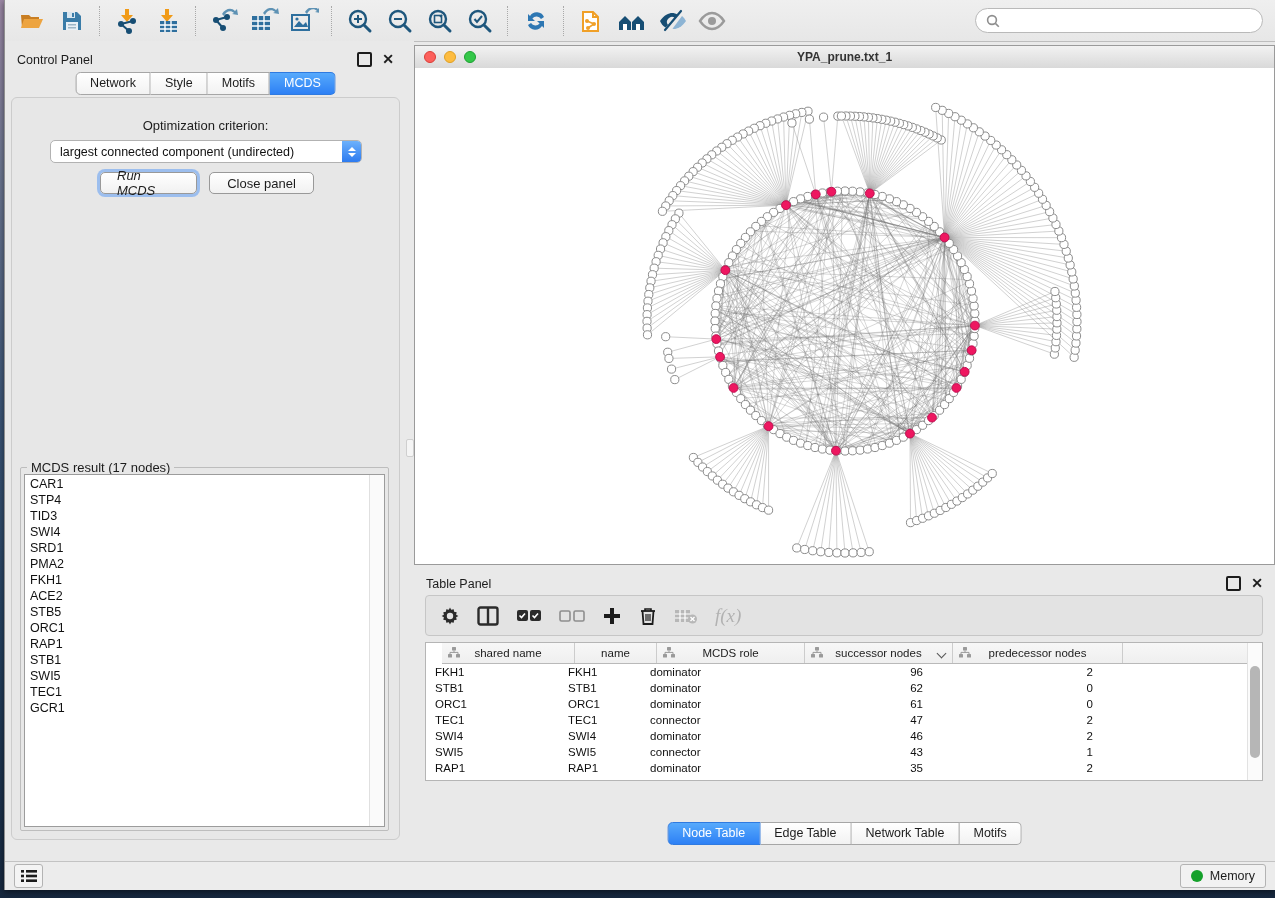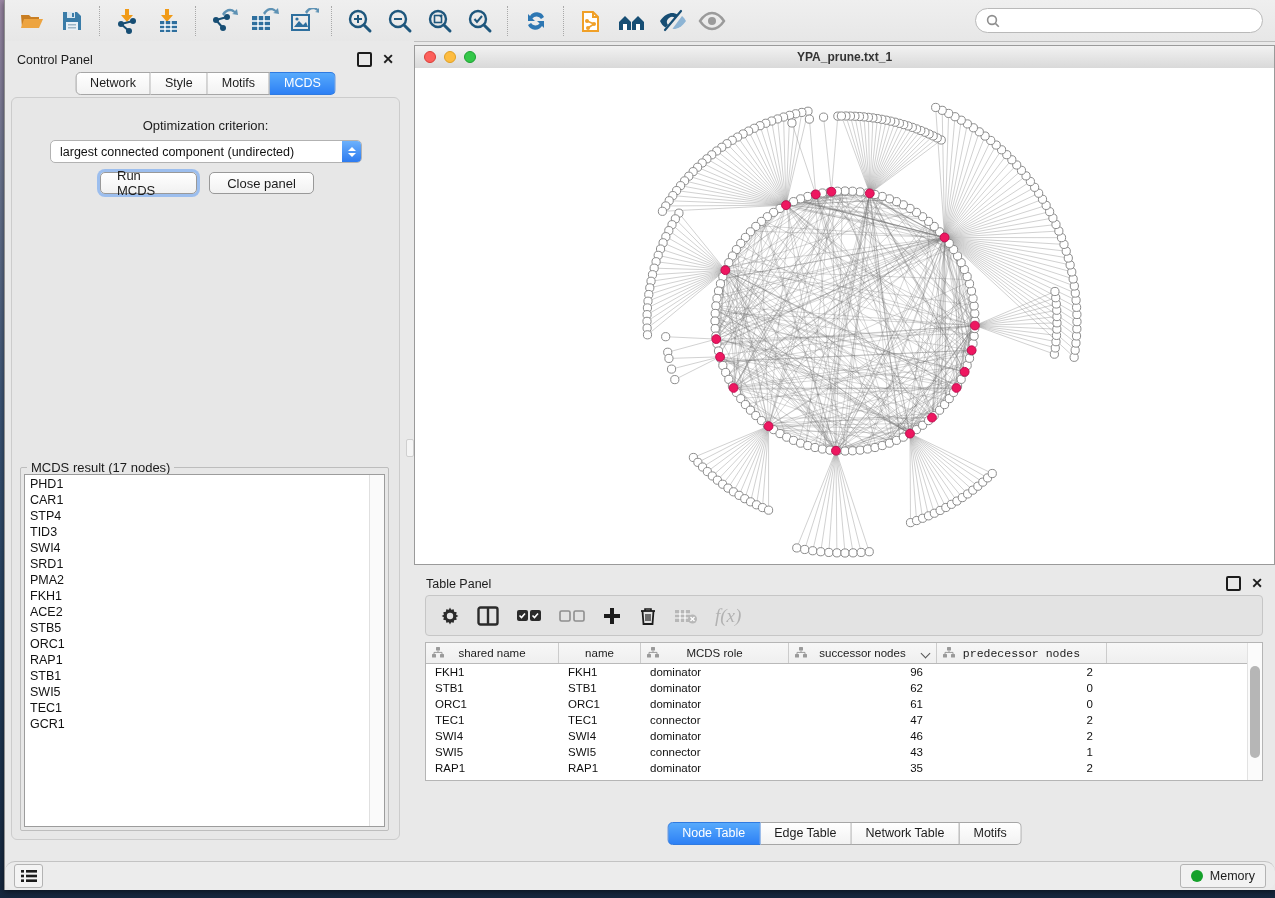--- a/index.html
+++ b/index.html
@@ -34,21 +34,21 @@
 
   #cp-body{position:absolute;left:6px;right:6px;top:56px;bottom:13px;background:#e7e7e7;border:1px solid #cccccc;border-radius:6px;}
   #opt-label{position:absolute;top:20px;left:0;right:0;text-align:center;font-size:13px;color:#1c1c1c;}
   #criterion{position:absolute;top:42px;left:38px;width:312px;height:23px;background:#fff;border:1px solid #b2b2b2;border-radius:5px;display:flex;align-items:center;box-sizing:border-box;}
   #criterion .combo-text{flex:1;font-size:12.5px;color:#111;padding-left:9px;white-space:nowrap;}
   .combo-stepper{width:19px;align-self:stretch;background:linear-gradient(#6db1fb,#2d7bf0);border-radius:0 4px 4px 0;display:flex;flex-direction:column;align-items:center;justify-content:center;gap:2px;}
   .combo-stepper i{width:0;height:0;border-left:4px solid transparent;border-right:4px solid transparent;}
   .combo-stepper i.up{border-bottom:4px solid #fff;}
   .combo-stepper i.down{border-top:4px solid #fff;}
   .mac-btn{height:22px;background:linear-gradient(#ffffff,#f1f1f1);border:1px solid #999;border-radius:5px;font-size:13px;color:#1c1c1c;display:inline-flex;align-items:center;justify-content:center;padding:0 16px;box-sizing:border-box;}
-  #run-btn{position:absolute;top:74px;left:88px;width:97px;box-shadow:0 0 0 3px rgba(106,164,243,.6);}
+  #run-btn{position:absolute;top:74px;left:88px;width:97px;box-shadow:0 0 0 3px rgba(106,164,243,.6);font-style:italic;}
   #closepanel-btn{position:absolute;top:74px;left:197px;width:105px;}
 
   #mcds-fieldset{position:absolute;left:8px;right:10px;top:369px;bottom:8px;border:1px solid #bdbdbd;border-radius:2px;}
   #mcds-legend{position:absolute;top:-8px;left:6px;background:#e7e7e7;padding:0 4px;font-size:13px;color:#1c1c1c;}
   #mcds-list{position:absolute;left:3px;right:3px;top:6px;bottom:3px;background:#fff;border:1px solid #9c9c9c;overflow:hidden;}
   #mcds-items{position:absolute;left:0;top:1px;right:15px;}
   .mcds-item{font-size:12.5px;color:#111;line-height:16px;padding-left:5px;}
   #mcds-scroll{position:absolute;top:0;bottom:0;right:0;width:14px;background:#fafafa;border-left:1px solid #e0e0e0;}
 
   
@@ -64,35 +64,35 @@
   .light.yellow{background:#fdbc40;border:1px solid #dfa023;}
   .light.green{background:#34c749;border:1px solid #1da032;}
   #net-title{position:absolute;left:0;right:0;text-align:center;font-size:12px;font-weight:bold;color:#333;}
   #net-canvas{position:absolute;left:0;top:22px;right:0;bottom:0;background:#fff;overflow:hidden;}
 
   
   #table-panel{position:absolute;left:409px;top:565px;right:0;bottom:37px;background:#e9e9e9;}
   #tp-toolbar{position:absolute;left:11px;right:12px;top:30px;height:41px;background:#e3e3e3;border:1px solid #c6c6c6;border-radius:4px;display:flex;align-items:center;padding-left:14px;gap:17px;box-sizing:border-box;}
   .tpicon{display:flex;align-items:center;justify-content:center;}
   #tp-table{position:absolute;left:11px;right:12px;top:77px;bottom:72px;background:#fff;border:1px solid #b5b5b5;box-sizing:border-box;overflow:hidden;}
-  #tp-header{position:absolute;left:0;top:0;right:14px;height:20px;background:linear-gradient(#f7f7f7,#efefef);border-bottom:1px solid #b9b9b9;display:flex;}
+  #tp-header{position:absolute;left:16px;top:0;right:14px;height:20px;background:linear-gradient(#f7f7f7,#efefef);border-bottom:1px solid #b9b9b9;display:flex;}
   .th{position:relative;height:20px;border-right:1px solid #cccccc;box-sizing:border-box;display:flex;align-items:center;justify-content:center;font-size:11.5px;color:#1c1c1c;}
   .th .ns-icon{position:absolute;left:6px;top:4px;}
   .th .sort{position:absolute;right:7px;top:7px;width:6px;height:6px;border-right:1.5px solid #555;border-bottom:1.5px solid #555;transform:rotate(45deg);}
   #tp-rows{position:absolute;left:0;top:21px;right:14px;bottom:0;}
   .tr{display:flex;height:16px;}
   .td{font-size:11.5px;color:#101010;line-height:16px;box-sizing:border-box;white-space:nowrap;overflow:hidden;}
   .td.l{padding-left:9px;text-align:left;}
   .td.r{padding-right:14px;text-align:right;}
   #tp-vscroll{position:absolute;right:0;top:0;width:14px;bottom:0;background:#fbfbfb;border-left:1px solid #e2e2e2;}
   #tp-thumb{position:absolute;left:2px;right:2px;top:23px;height:92px;background:#b6b6b6;border-radius:5px;}
   #tp-tabs{position:absolute;bottom:8px;left:50%;transform:translateX(-50%);}
 
   
-  #status-bar{position:absolute;left:0;right:0;bottom:0;height:29px;background:#ececec;border-top:1px solid #c3c3c3;display:flex;align-items:center;padding:0 9px;box-sizing:border-box;border-radius:10px;}
+  #status-bar{position:absolute;left:0;right:0;bottom:0;height:29px;background:#ececec;border-top:1px solid #c3c3c3;display:flex;align-items:center;padding:0 9px;box-sizing:border-box;}
   #list-btn{width:27px;height:22px;background:#f4f4f4;border:1px solid #b3b3b3;border-radius:3px;display:flex;align-items:center;justify-content:center;}
   #memory-btn{margin-left:auto;height:22px;background:#f2f2f2;border:1px solid #b3b3b3;border-radius:3px;display:flex;align-items:center;gap:7px;padding:0 10px;font-size:12.5px;color:#1c1c1c;}
   #memory-dot{width:12px;height:12px;border-radius:50%;background:#15a12b;}
 </style>
 </head>
 <body>
 
 <div id="screen">
 <div id="app">
 
@@ -270,21 +270,20 @@
               <i class="down"></i>
             </span>
       </div>
       <div id="run-btn" class="mac-btn">Run MCDS</div>
       <div id="closepanel-btn" class="mac-btn">Close panel</div>
 
       <div id="mcds-fieldset">
         <span id="mcds-legend">MCDS result (17 nodes)</span>
         <div id="mcds-list">
           <div id="mcds-items">
-                <div class="mcds-item">PHD1</div>
                 <div class="mcds-item">CAR1</div>
                 <div class="mcds-item">STP4</div>
                 <div class="mcds-item">TID3</div>
                 <div class="mcds-item">SWI4</div>
                 <div class="mcds-item">SRD1</div>
                 <div class="mcds-item">PMA2</div>
                 <div class="mcds-item">FKH1</div>
                 <div class="mcds-item">ACE2</div>
                 <div class="mcds-item">STB5</div>
                 <div class="mcds-item">ORC1</div>
@@ -1265,21 +1264,21 @@
                 <g fill="#9a9a9a">
                   <rect x="4" y="0" width="4" height="3.4" rx="0.5"></rect>
                   <rect x="0" y="7" width="4" height="3.4" rx="0.5"></rect>
                   <rect x="8" y="7" width="4" height="3.4" rx="0.5"></rect>
                   <path d="M6 3.4v2M2 7V5.4h8V7" fill="none" stroke="#9a9a9a" stroke-width="1"></path>
                 </g>
               </svg>
               <span>successor nodes</span>
               <span class="sort"></span>
             </div>
-            <div class="th" style="width: 170px; font-family: Liberation Mono, monospace;">
+            <div class="th" style="width: 170px;">
               <svg class="ns-icon" width="12" height="11" viewBox="0 0 12 11">
                 <g fill="#9a9a9a">
                   <rect x="4" y="0" width="4" height="3.4" rx="0.5"></rect>
                   <rect x="0" y="7" width="4" height="3.4" rx="0.5"></rect>
                   <rect x="8" y="7" width="4" height="3.4" rx="0.5"></rect>
                   <path d="M6 3.4v2M2 7V5.4h8V7" fill="none" stroke="#9a9a9a" stroke-width="1"></path>
                 </g>
               </svg>
               <span>predecessor nodes</span>
             </div>

